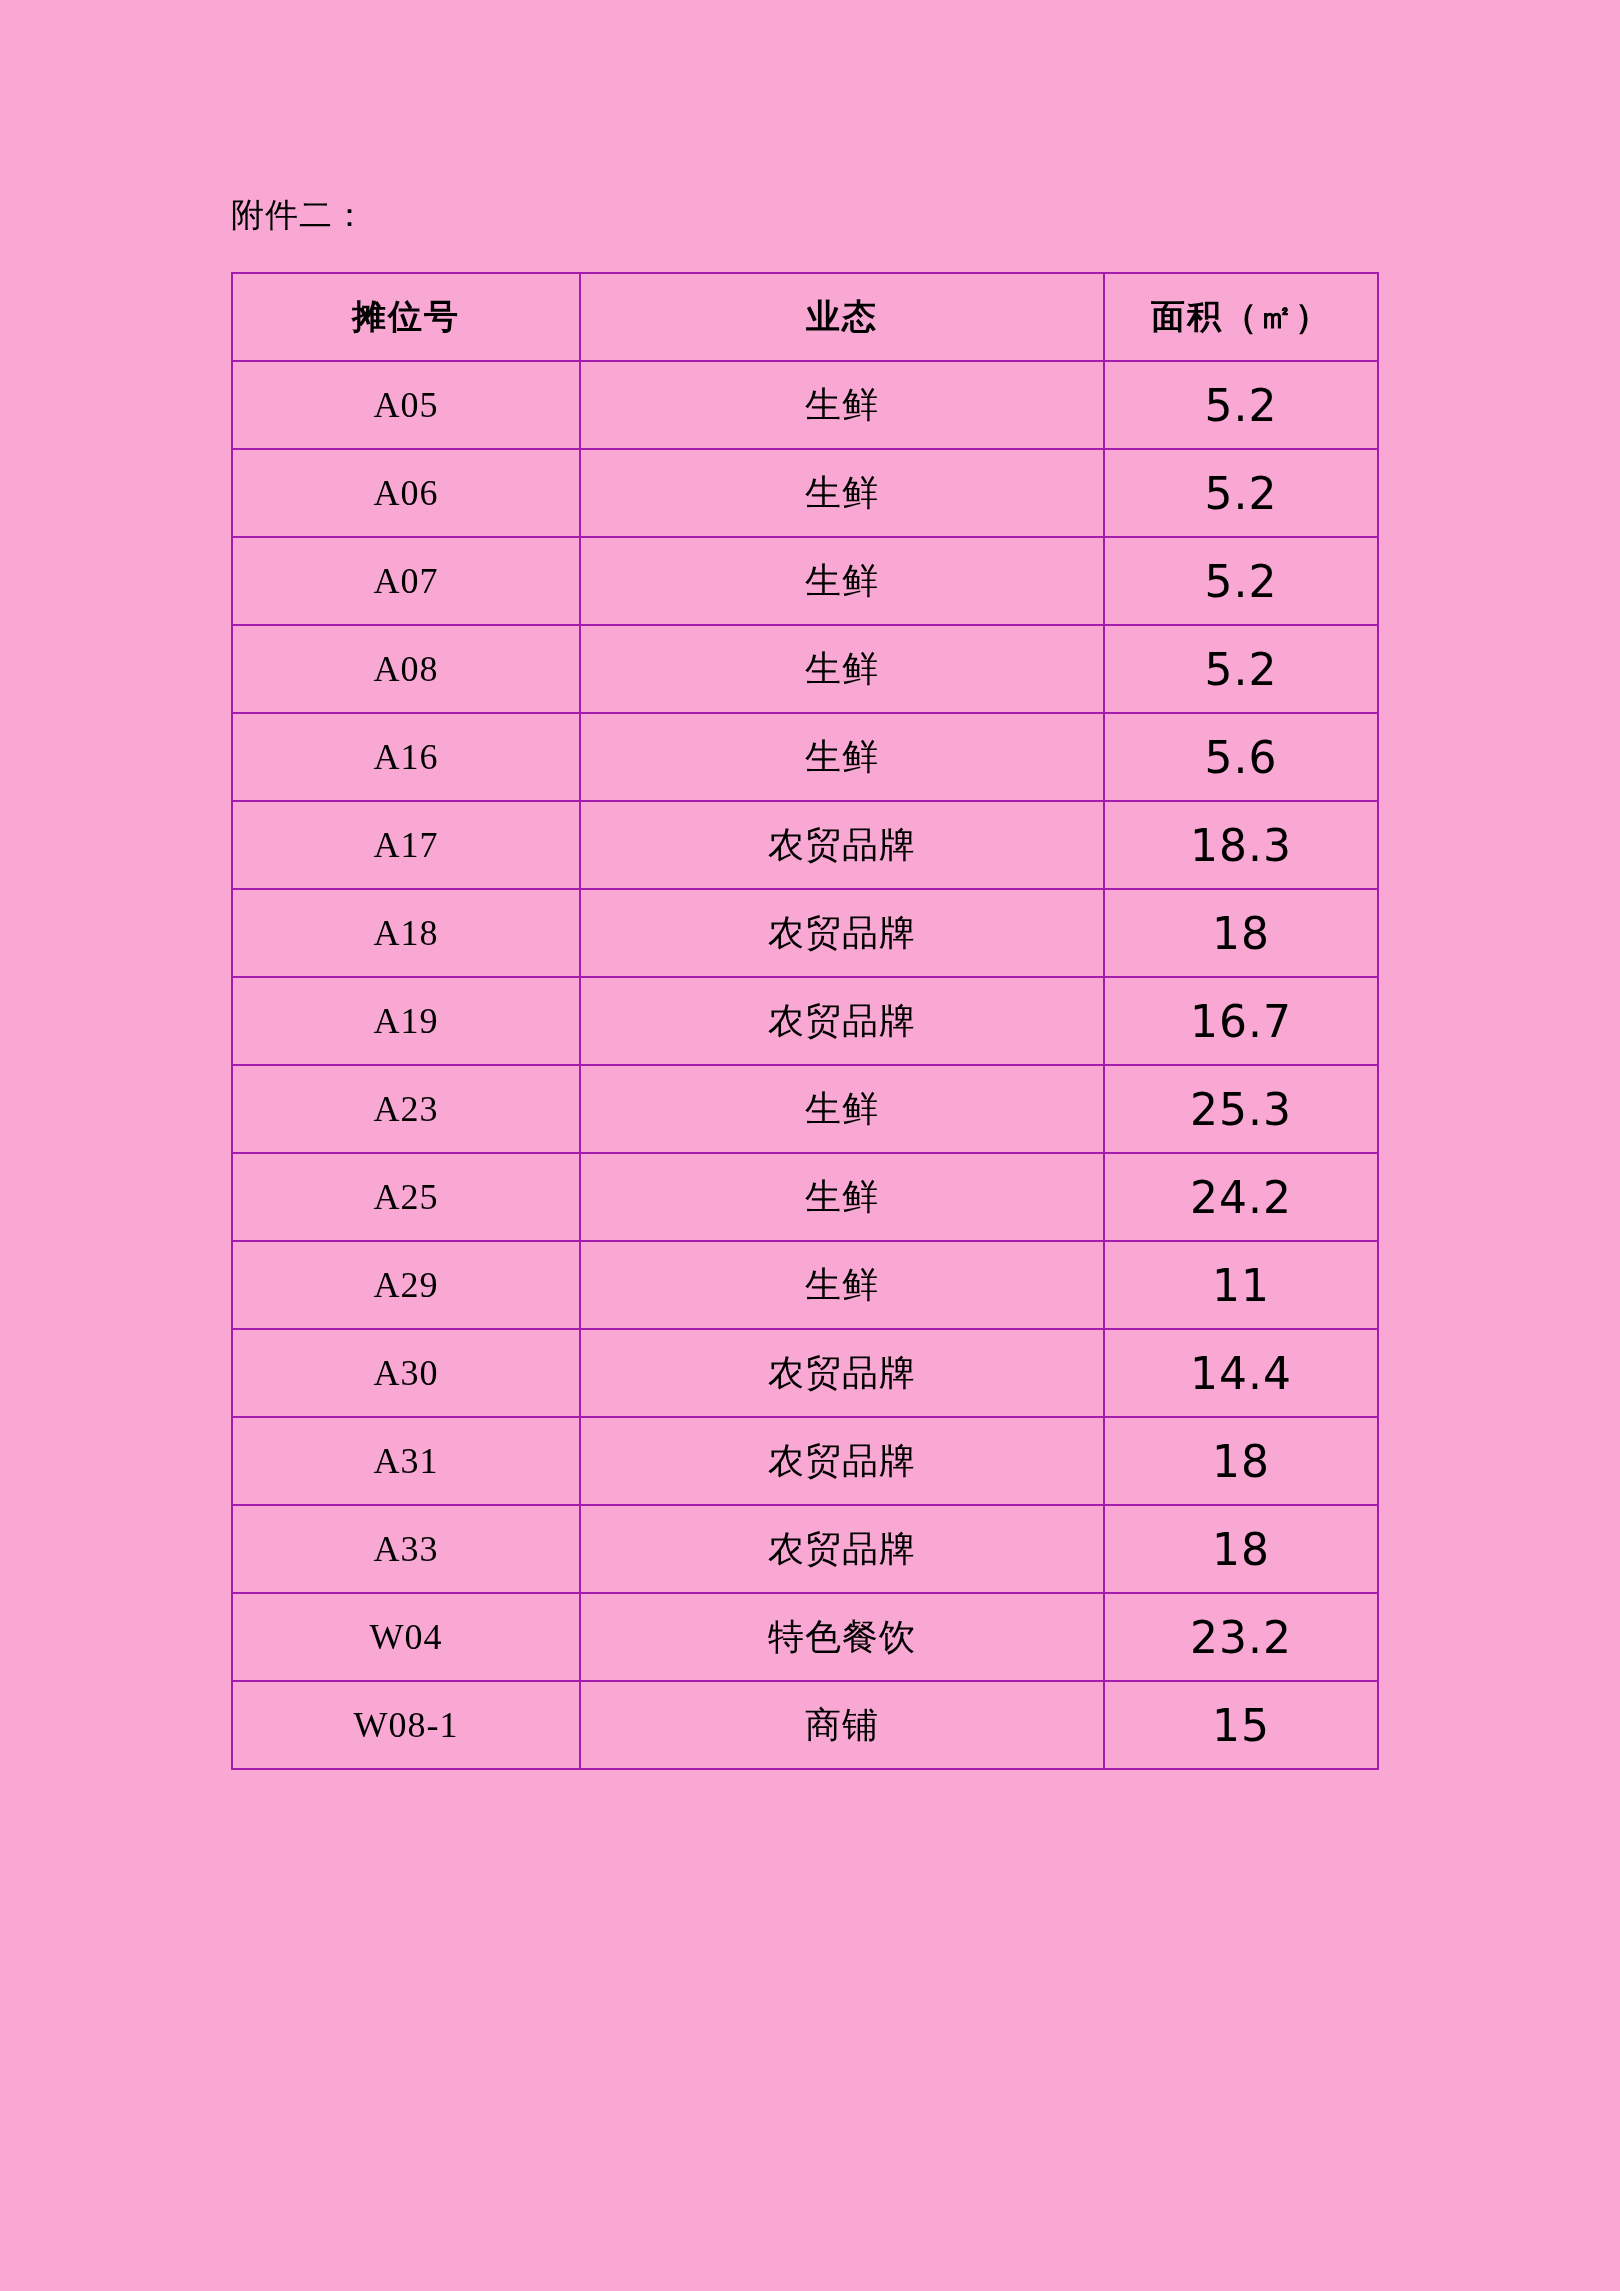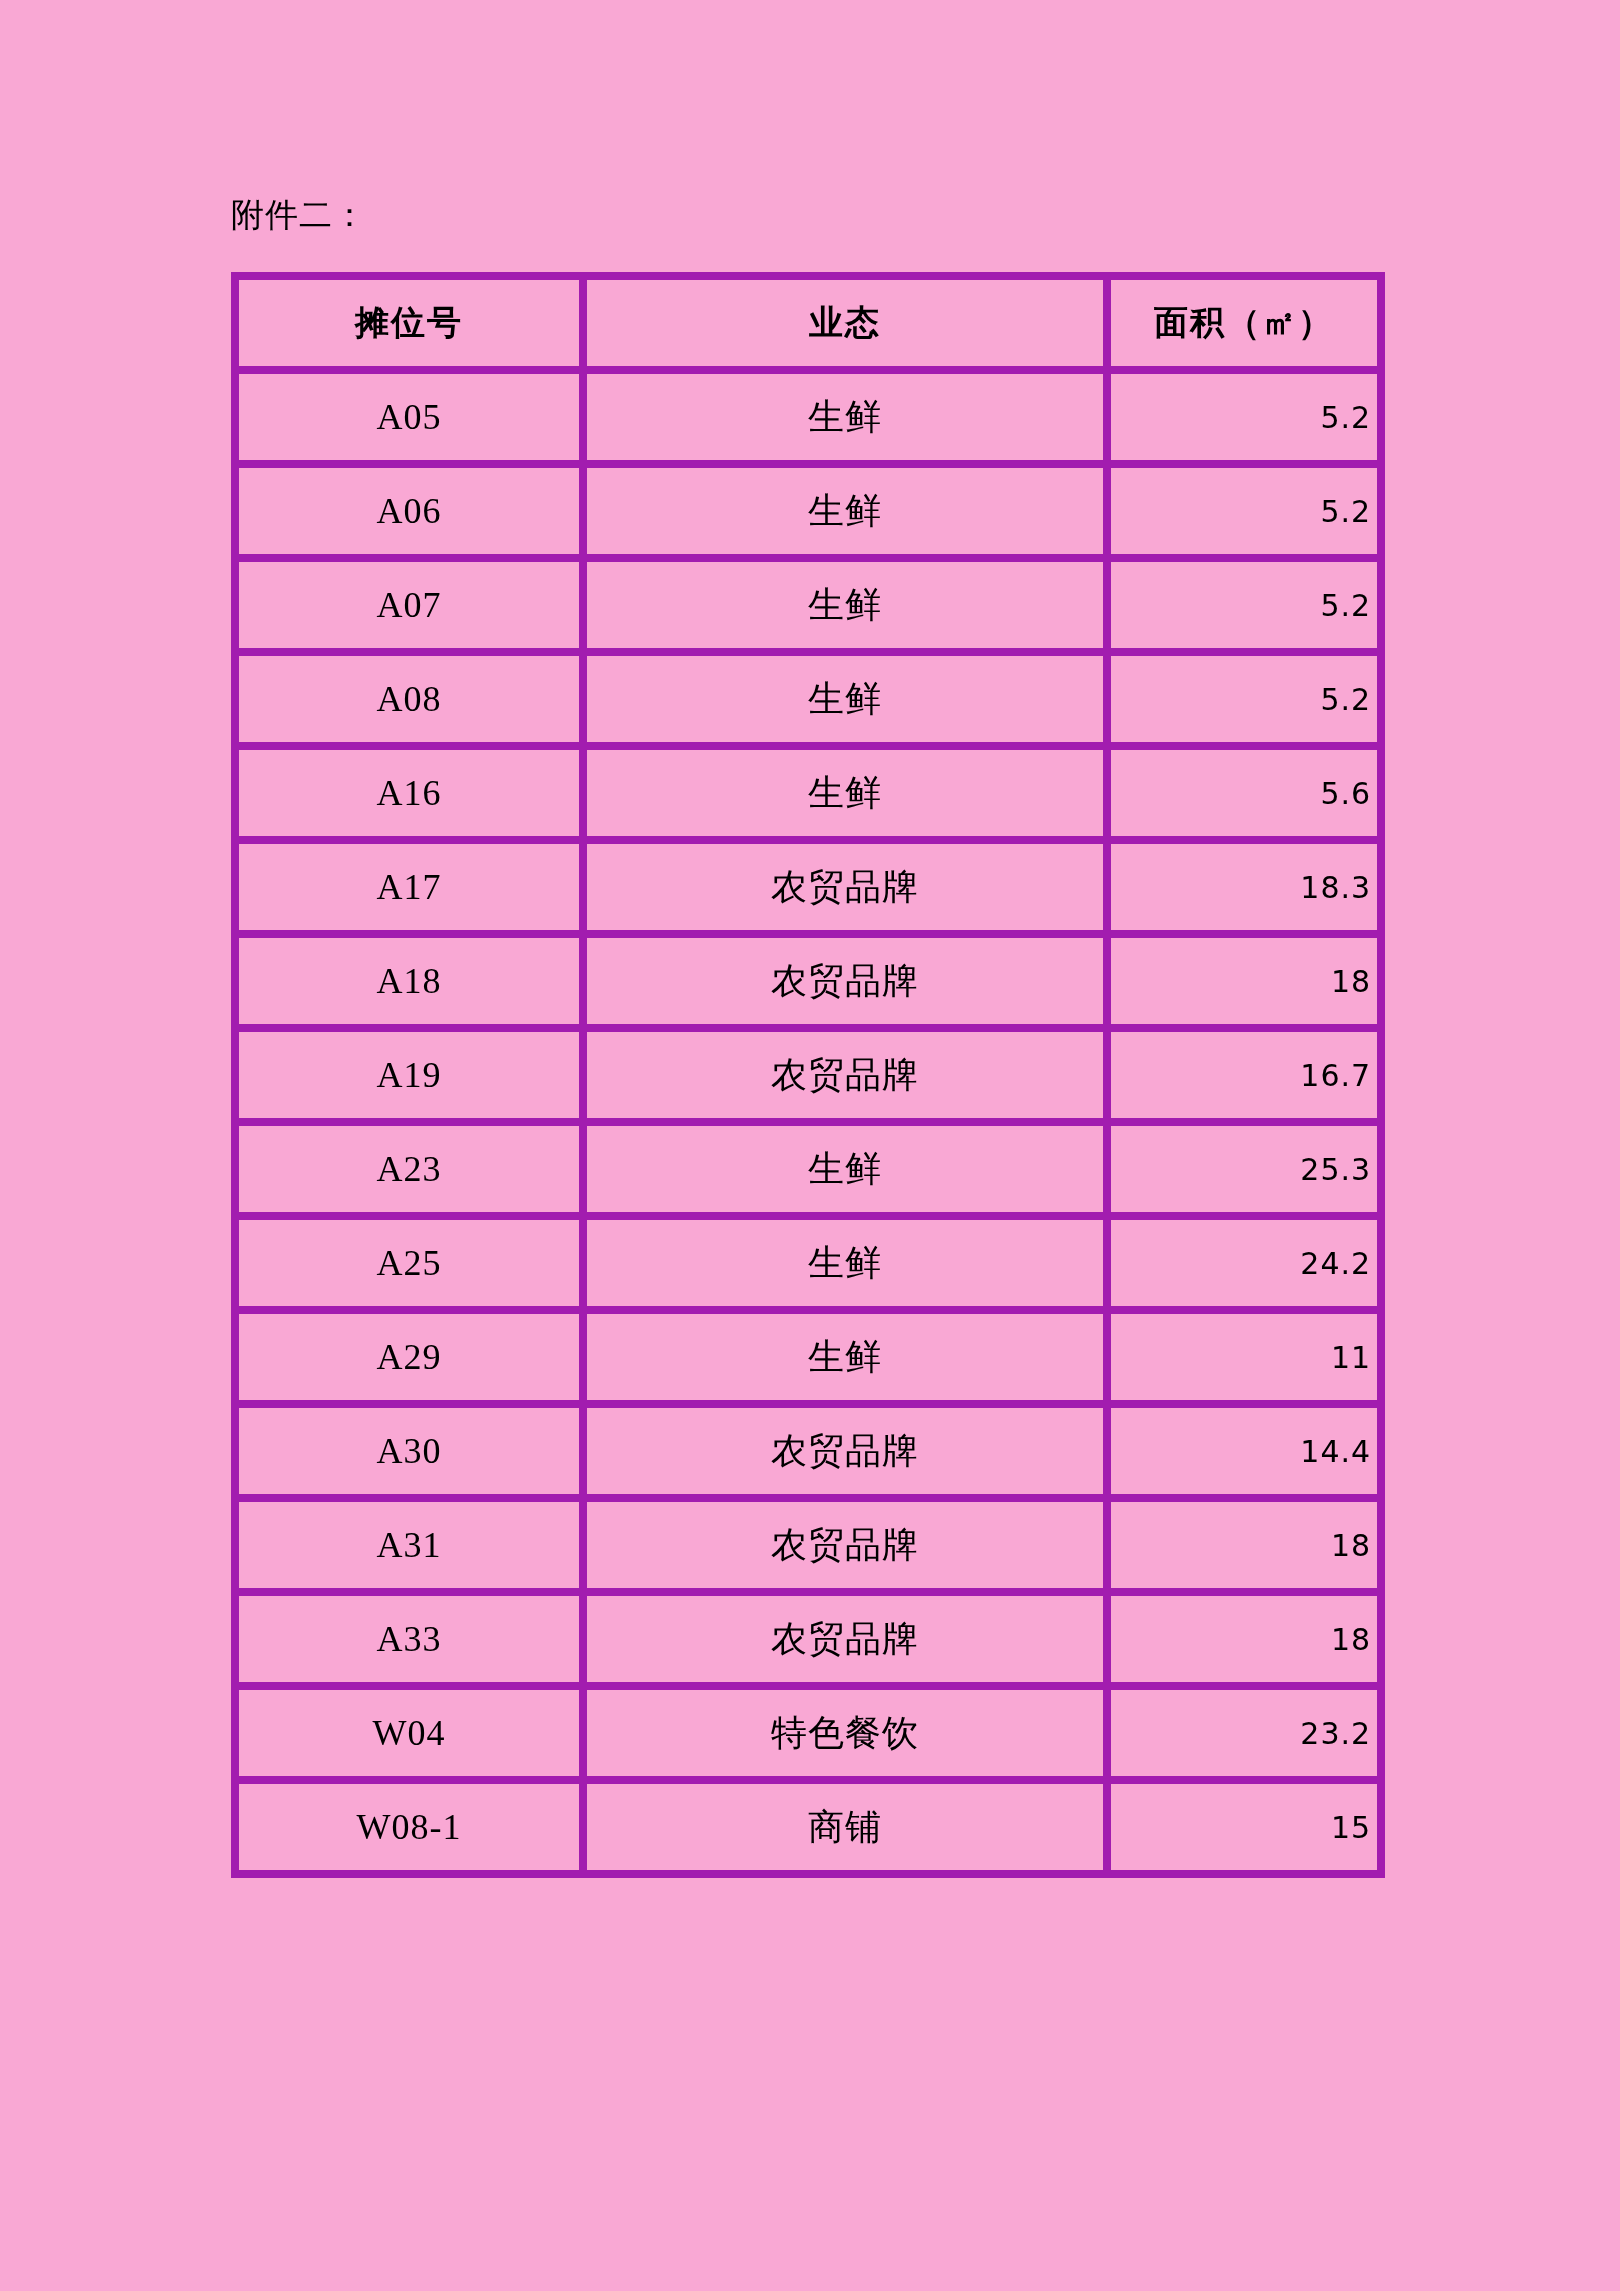--- a/index.html
+++ b/index.html
@@ -40,21 +40,21 @@
   }
   table.stalls {
     border-collapse: collapse;
     width: 1147px;
     table-layout: fixed;
   }
   table.stalls col.c1 { width: 348px; }
   table.stalls col.c2 { width: 524px; }
   table.stalls col.c3 { width: 274px; }
   table.stalls th, table.stalls td {
-    border: 8px solid #a21caf;
+    border: 2px solid #a21caf;
     text-align: center;
     vertical-align: middle;
     height: 86px;
     font-size: 35px;
     padding: 0 5.9px;
   }
   table.stalls thead th {
     font-weight: bold;
     font-family: "DejaVu Sans", "Liberation Sans", sans-serif;
     font-size: 34px;
@@ -69,22 +69,21 @@
     font-size: 36px;
     margin-top: 32px;
   }
   table.stalls tbody td.type {
     font-family: "Liberation Serif", serif;
     font-size: 36px;
     margin-top: 36px;
   }
   table.stalls tbody td.area {
     font-family: "DejaVu Sans", "Liberation Sans", sans-serif;
-    font-size: 30px;
-    text-align: right;
+    font-size: 44px;
   }
 </style>
 </head>
 <body>
 
 <div class="page">
 
   <div class="doc-title">附件二：</div>
 
   <div class="table-wrap">

